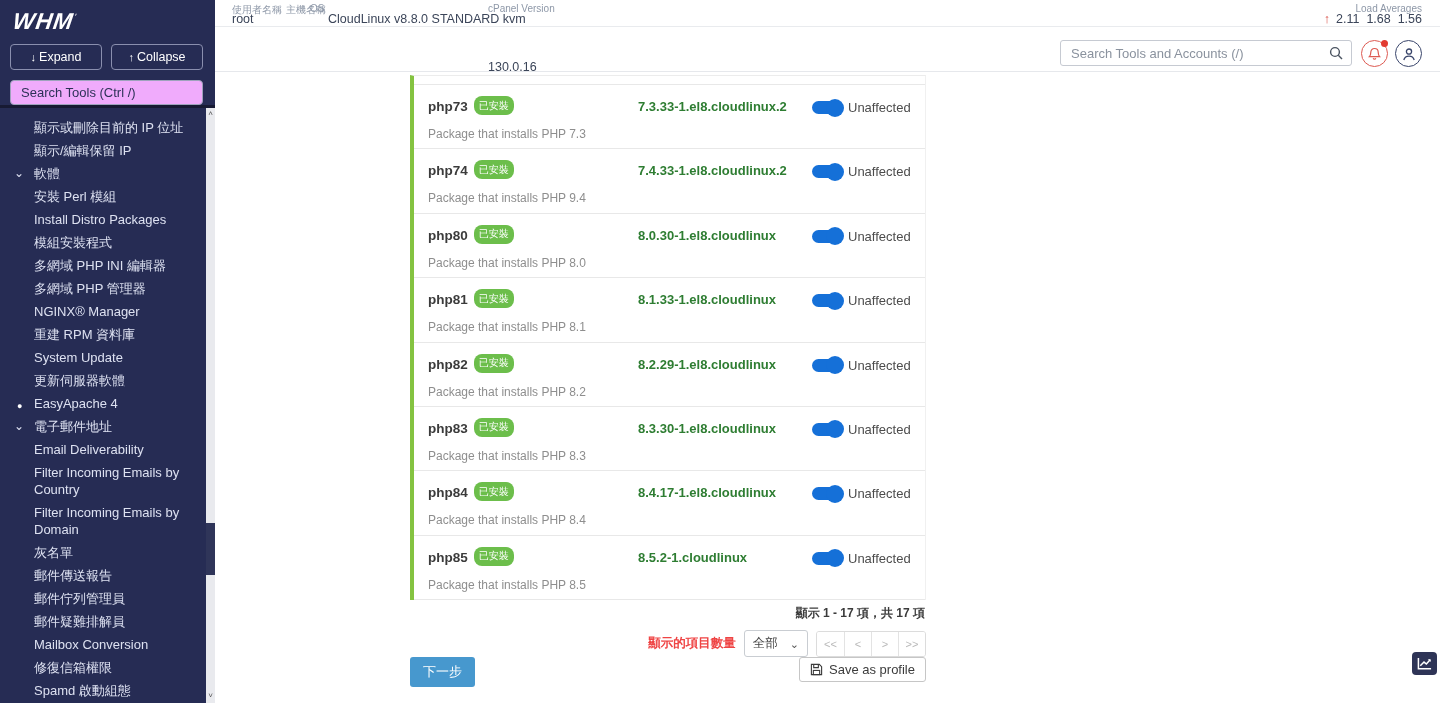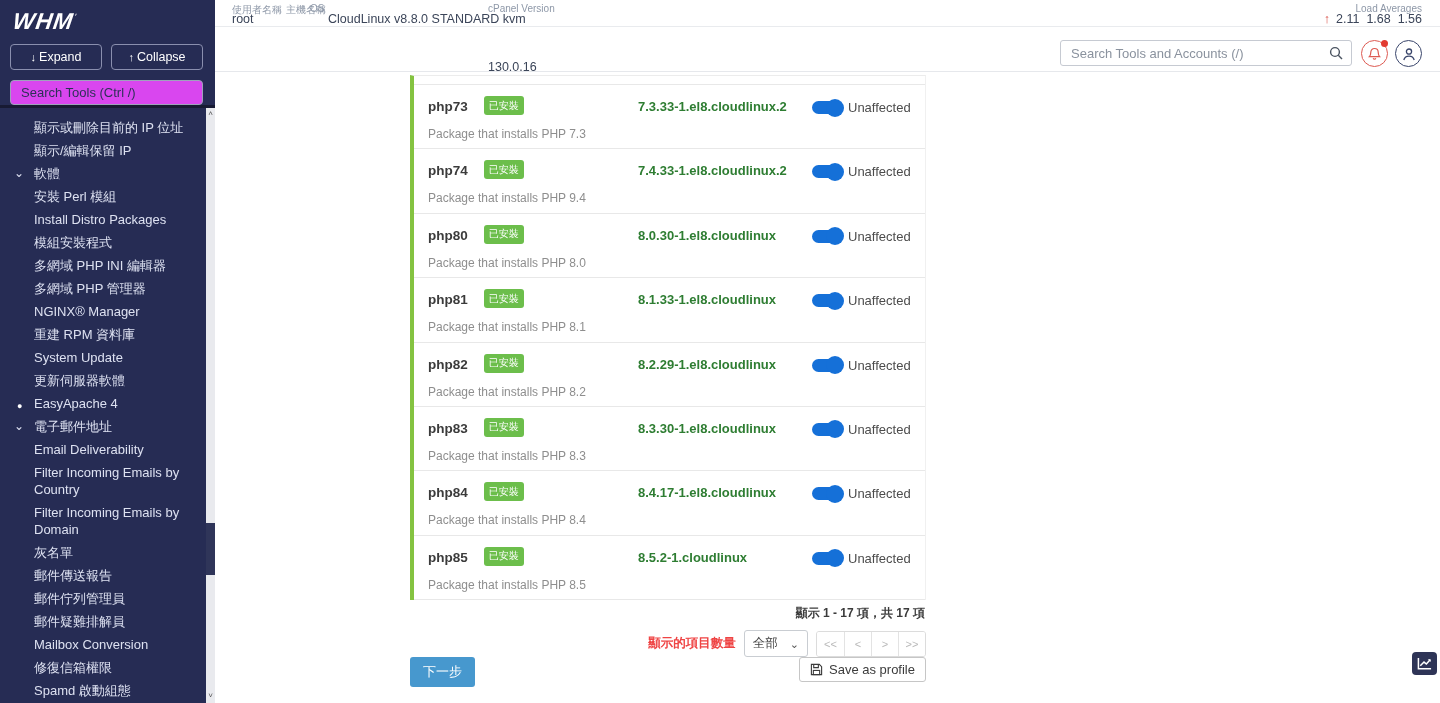--- a/index.html
+++ b/index.html
@@ -7,21 +7,21 @@
 
   .app { position:relative; width:1440px; height:703px; }
 
   
   .sidebar { position:absolute; left:0; top:0; width:215px; height:703px; background:#262c54; overflow:hidden; }
   .logo { position:absolute; left:13px; top:8px; color:#fff; font-style:italic; font-weight:900; font-size:23px; letter-spacing:1px; transform:skewX(-8deg); cursor:pointer; }
   .logo sup { font-size:9px; font-weight:400; }
   .side-btns { position:absolute; top:44px; left:10px; right:12px; display:flex; gap:9px; }
   .sbtn { flex:1; background:transparent; border:1px solid #8a8fae; border-radius:4px; color:#fff; font-size:12.5px; padding:5px 4px; font-family:inherit; cursor:pointer; white-space:nowrap; }
   .sbtn .aro { font-size:11px; margin-right:3px; }
-  .side-search { position:absolute; top:80px; left:10px; right:12px; width:193px; height:25px; background:#d946ef; border:1px solid #9ea2bc; border-radius:4px; font-size:13px; color:#2c3157; padding:0 10px; font-family:inherit; }
+  .side-search { position:absolute; top:80px; left:10px; right:12px; width:193px; height:25px; background:#f0abfc; border:1px solid #9ea2bc; border-radius:4px; font-size:13px; color:#2c3157; padding:0 10px; font-family:inherit; }
   .side-search::placeholder { color:#2c3157; opacity:1; }
   .side-divider { position:absolute; top:105px; left:0; right:0; height:3px; background:#171a33; }
   .menu { position:absolute; top:108px; left:0; right:9px; bottom:0; padding-top:8px; overflow:hidden; }
   .mi { position:relative; padding:3px 14px 3px 34px; font-size:13px; line-height:17px; color:#dde1f1; cursor:pointer; }
   .mi .marker { position:absolute; left:14px; top:3px; font-size:12px; color:#dde1f1; }
   .mi.active .marker { font-size:9px; top:6px; left:17px; color:#fff; }
   
   .side-scrollbar { position:absolute; top:108px; right:0; bottom:0; width:9px; background:#e9eaee; cursor:pointer; }
   .sb-arrow { position:absolute; left:0; width:9px; height:12px; color:#555; font-size:8px; line-height:12px; text-align:center; }
   .sb-up { top:0; }
@@ -51,21 +51,21 @@
   .bell .dot { position:absolute; top:-1px; right:-1px; width:7px; height:7px; border-radius:50%; background:#e23a30; }
   .user { right:18px; border:1px solid #39456b; }
 
   
   .content { position:absolute; left:195px; top:75px; width:516px; }
   .ptable { border-left:4px solid #84c341; border-top:1px solid #ececec; border-right:1px solid #f0f0f0; }
   .partial { height:9px; border-bottom:1px solid #e8e8e8; }
   .prow { position:relative; height:64.4px; border-bottom:1px solid #e8e8e8; background:#fff; }
   .ptitle { position:absolute; left:14px; top:11px; }
   .pname { font-weight:bold; font-size:13.5px; color:#3b3b3b; }
-  .pbadge { display:inline-block; margin-left:16px; background:#6cbe4b; color:#fff; font-size:10px; padding:2.5px 5px; border-radius:3px; vertical-align:2px; }
+  .pbadge { display:inline-block; margin-left:6px; background:#6cbe4b; color:#fff; font-size:10px; padding:2.5px 5px; border-radius:8px; vertical-align:2px; }
   .pver { position:absolute; left:224px; top:14px; font-weight:bold; font-size:13px; color:#2e7d32; }
   .ptoggle { position:absolute; left:398px; top:16px; width:29px; height:13px; background:#1570d8; border-radius:7px; cursor:pointer; }
   .ptoggle .knob { position:absolute; right:-3px; top:-2.5px; width:18px; height:18px; border-radius:50%; background:#1570d8; }
   .pstate { position:absolute; left:434px; top:15px; font-size:13px; color:#4c4c4c; }
   .pdesc { position:absolute; left:14px; top:42px; font-size:12px; color:#8e8e8e; }
 
   .summary { margin-top:5px; text-align:right; font-size:12px; font-weight:bold; color:#3b3b3b; padding-right:1px; }
   .pager-row { margin-top:8px; display:flex; justify-content:flex-end; align-items:center; gap:8px; }
   .pgl { font-size:12.5px; font-weight:bold; color:#ef4444; }
   .pselect { border:1px solid #c9cdd2; border-radius:3px; padding:4px 8px; font-size:12.5px; color:#444; display:flex; align-items:center; gap:12px; cursor:pointer; background:#fff; }

